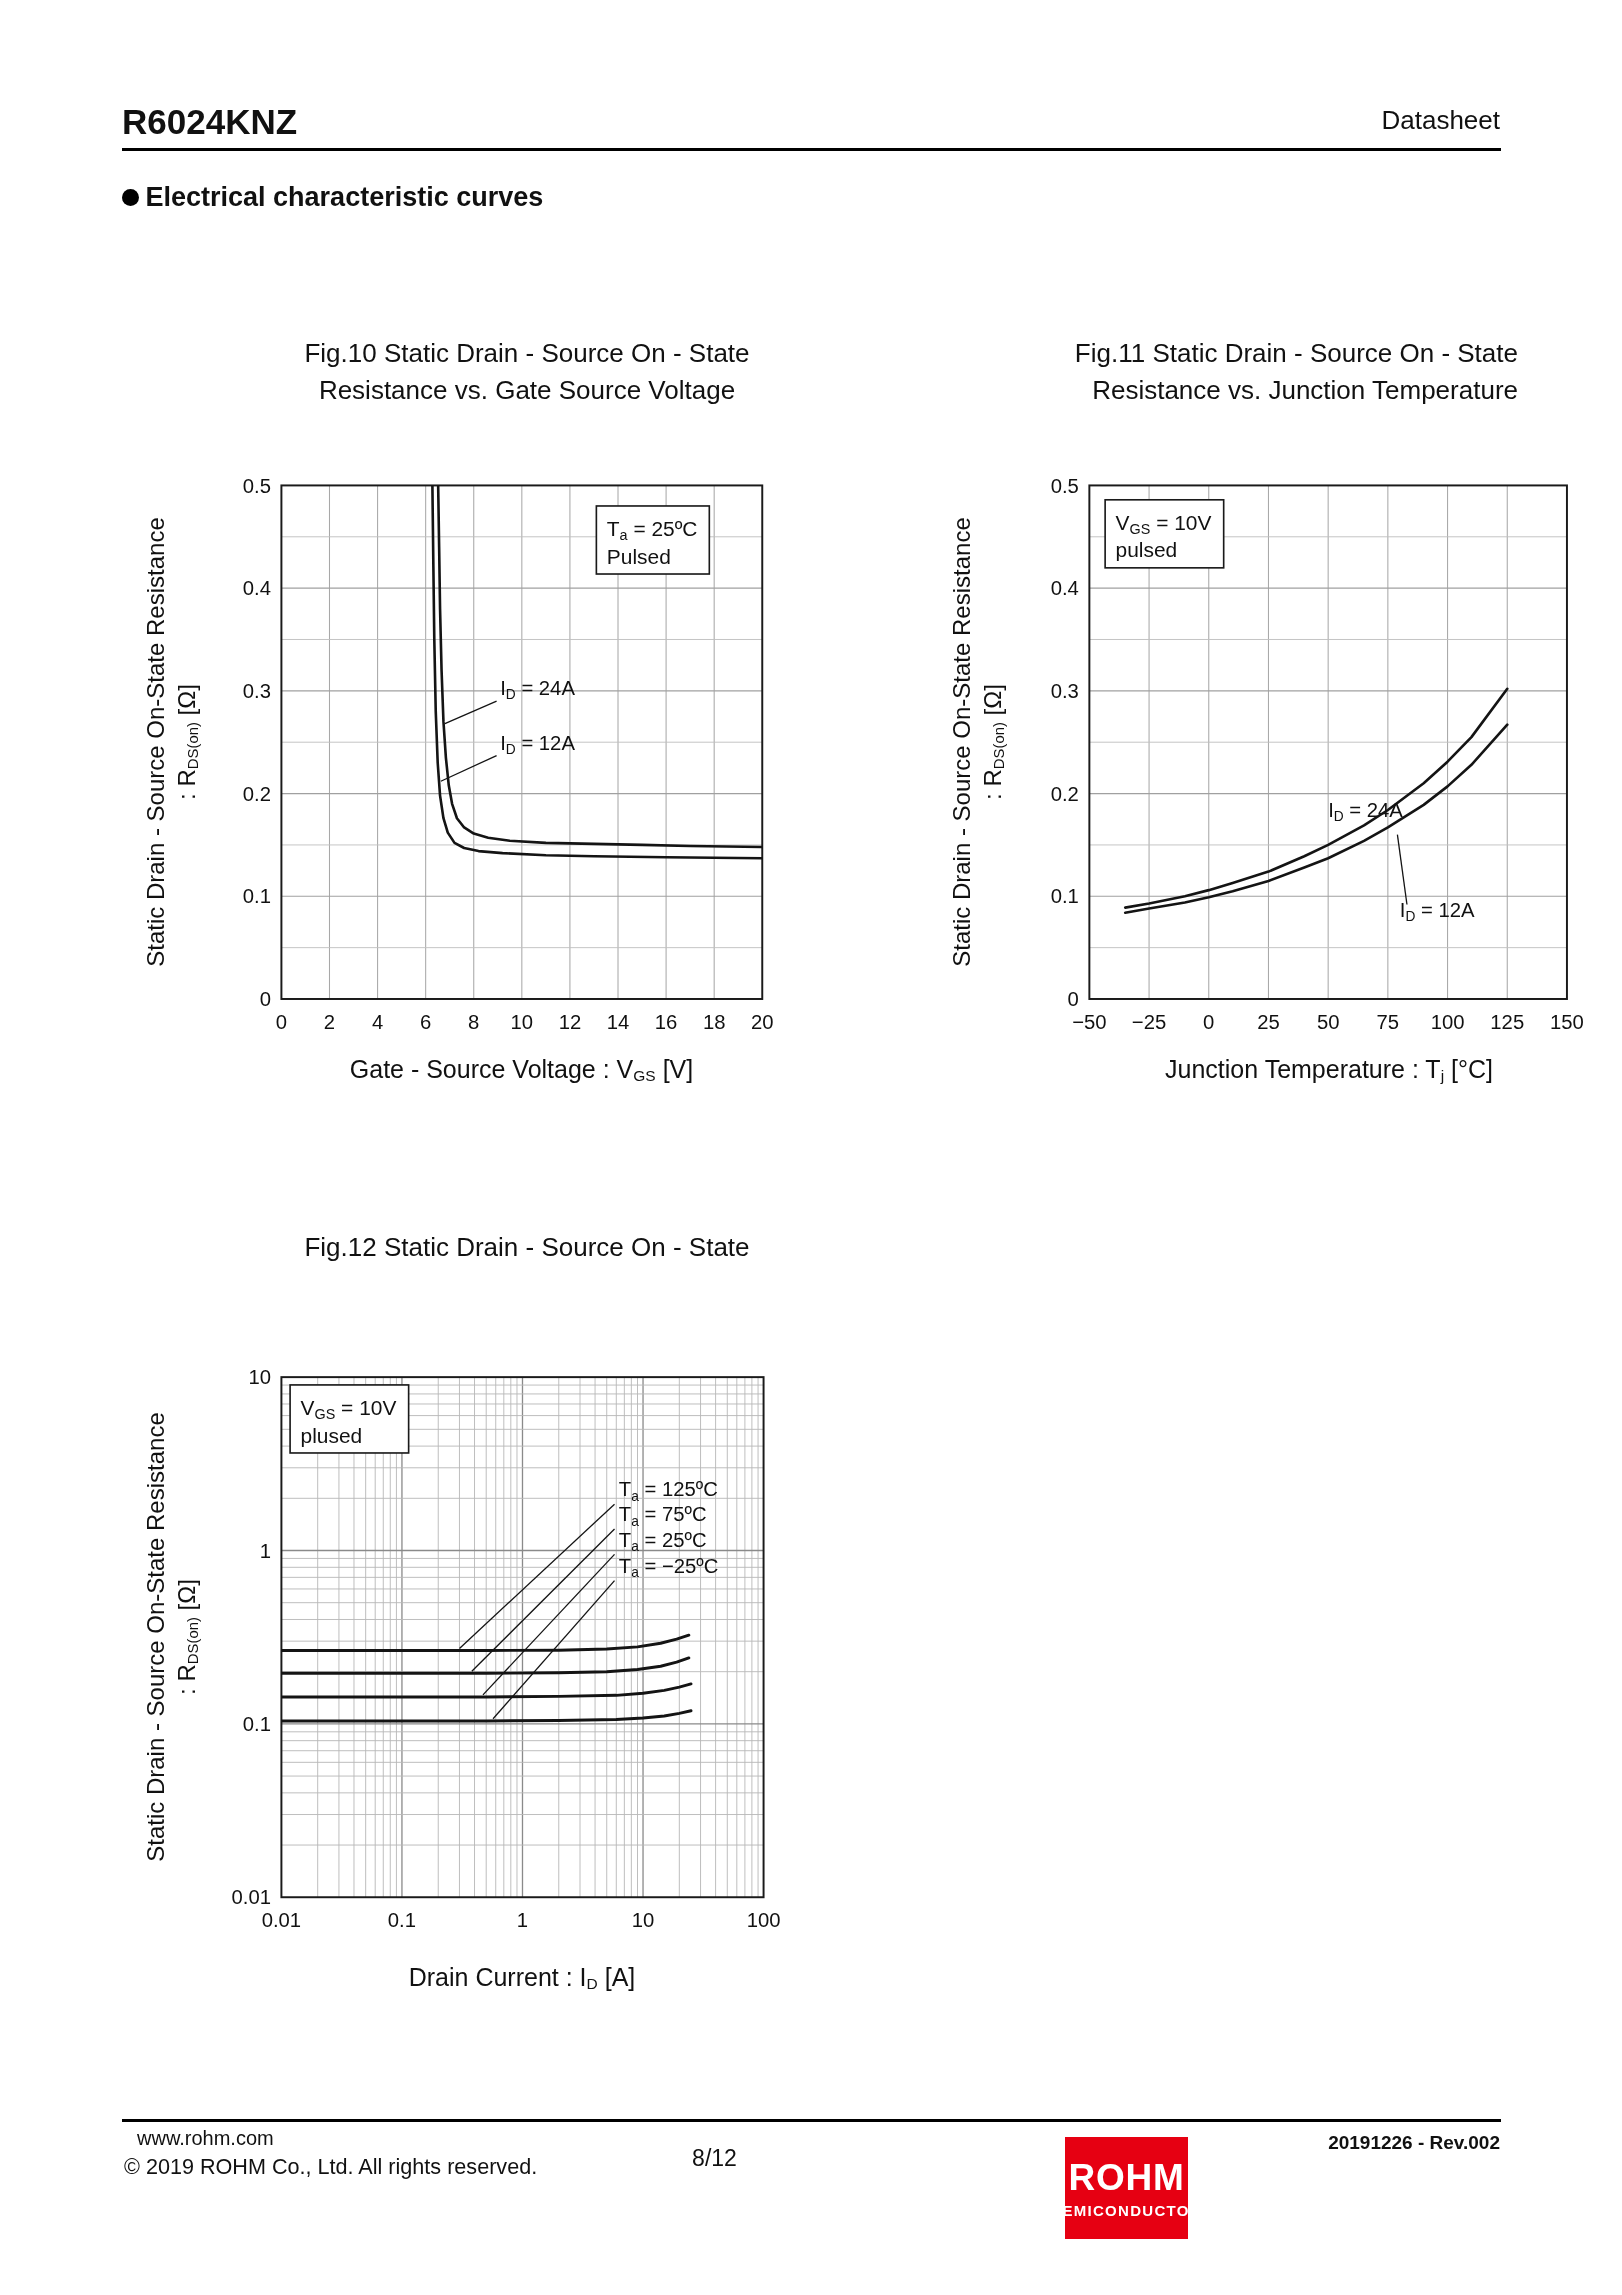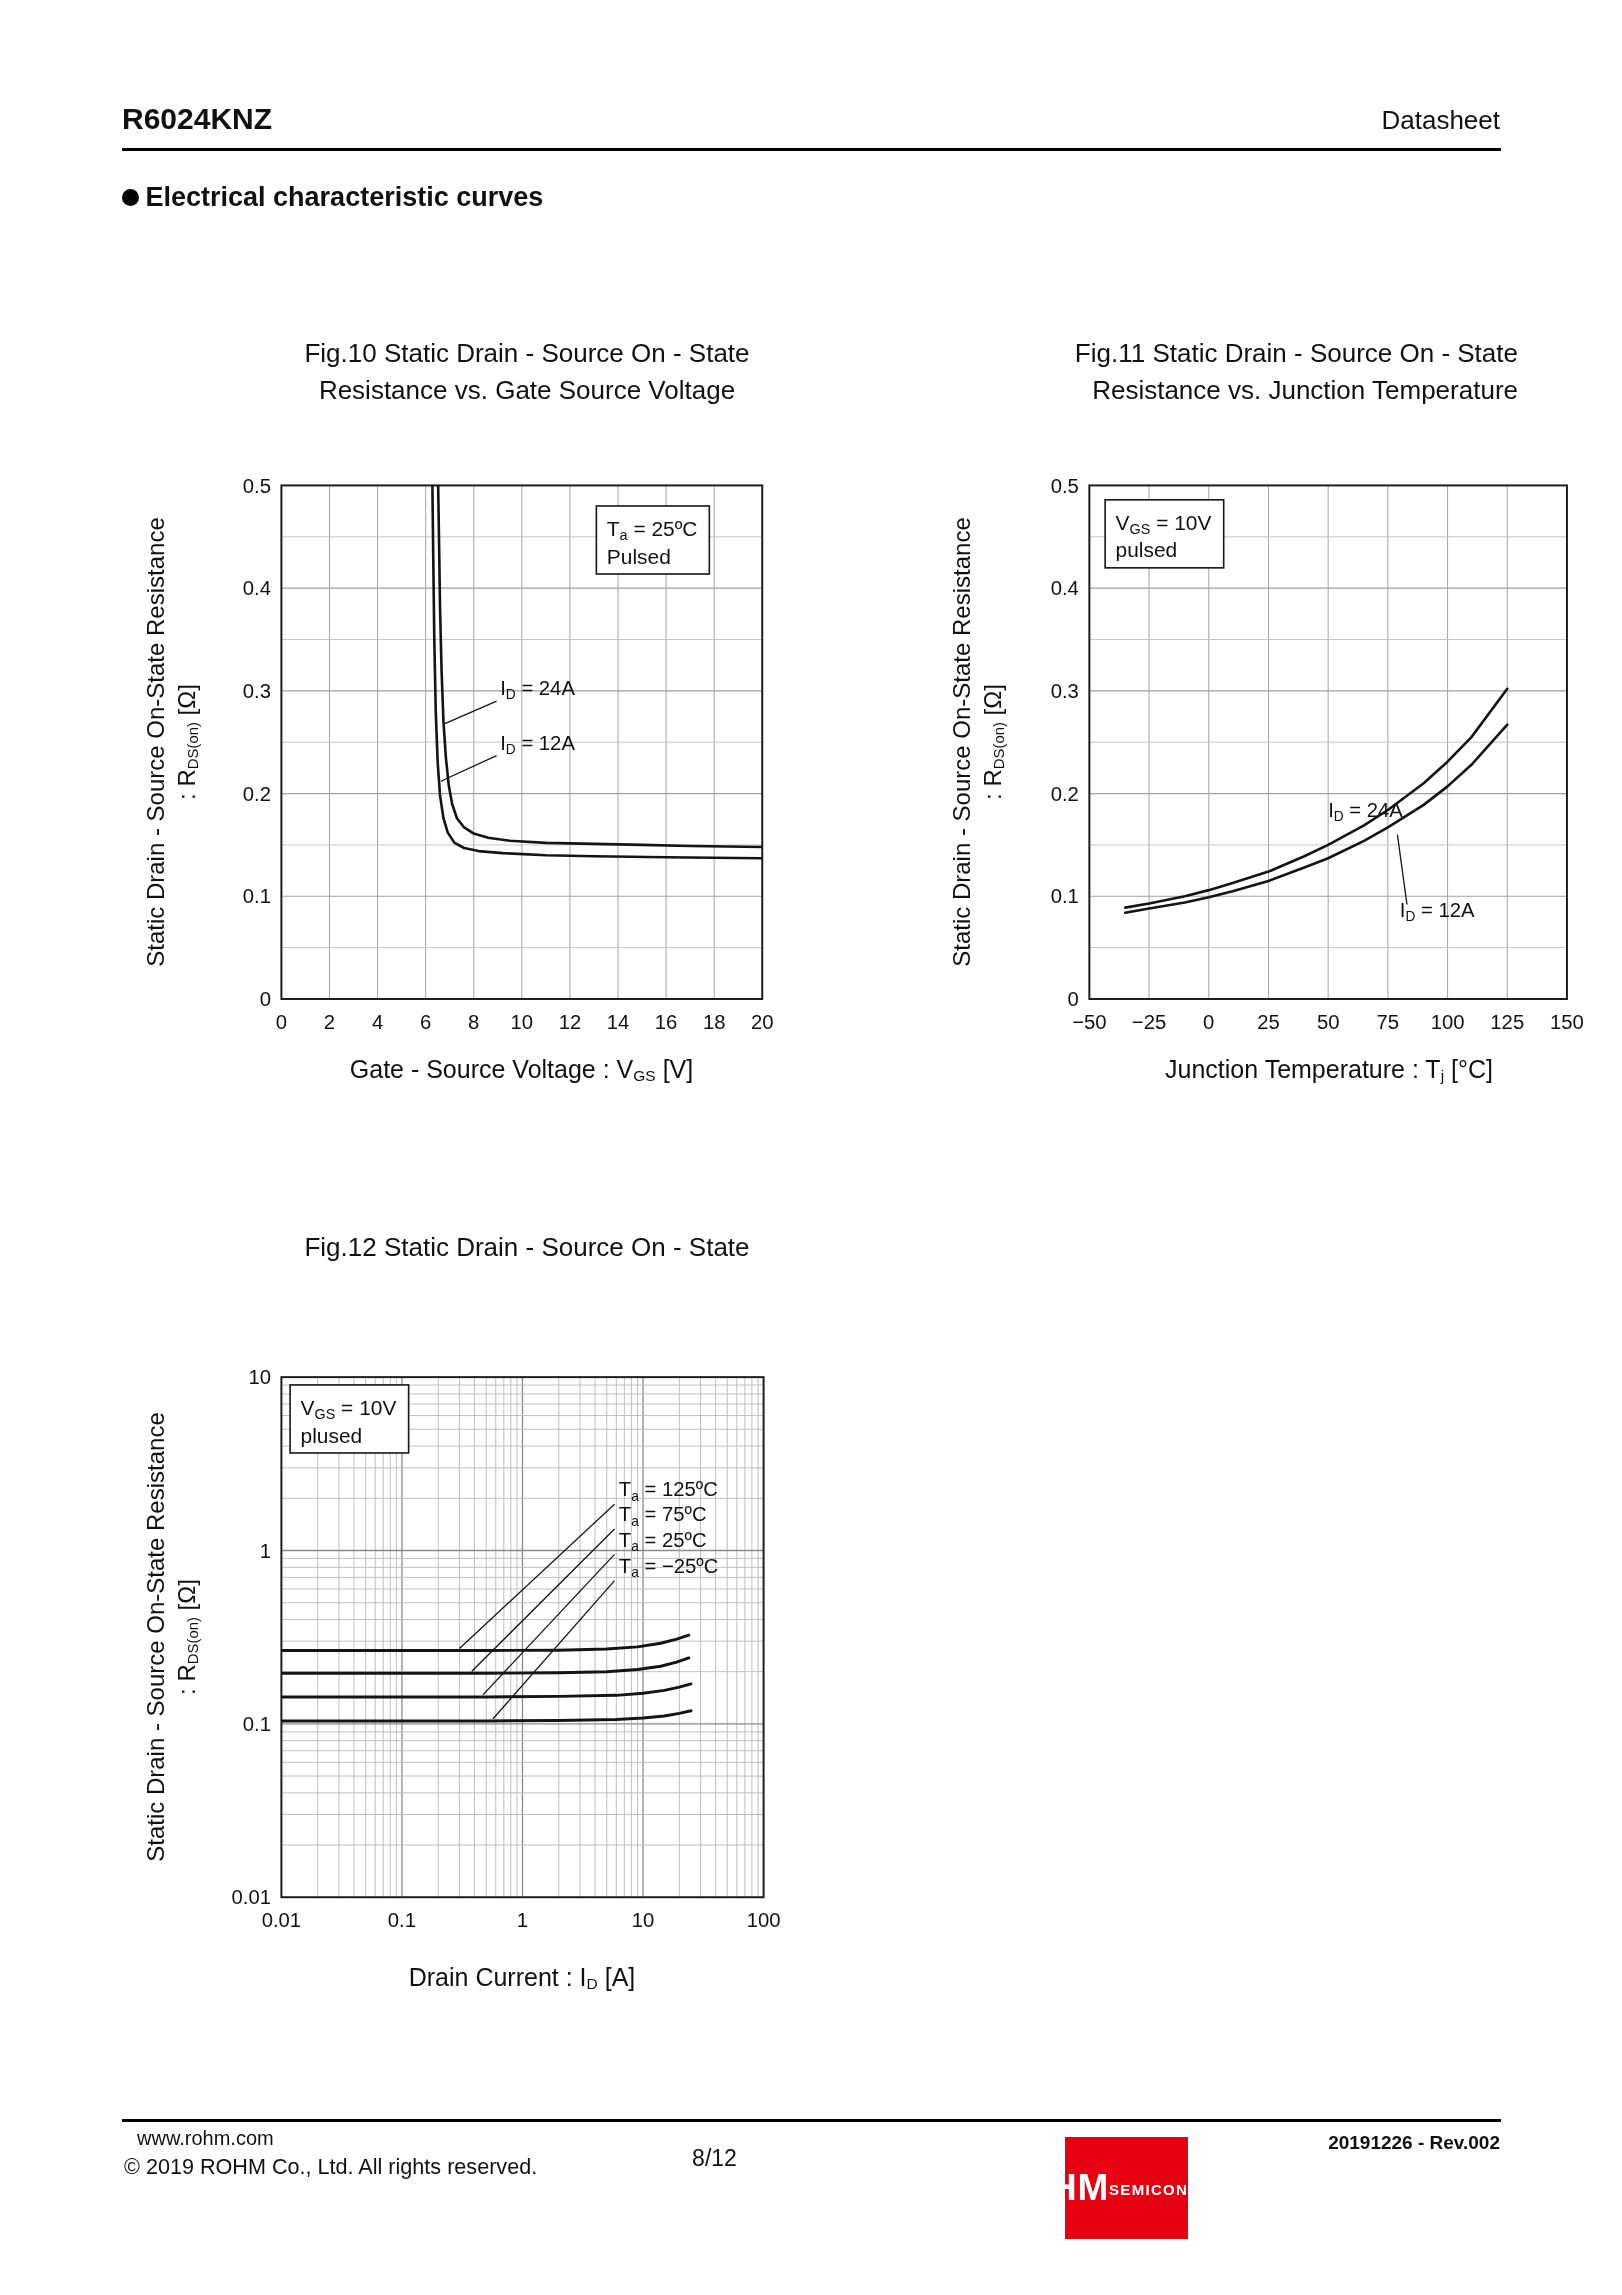--- a/index.html
+++ b/index.html
@@ -5,21 +5,21 @@
   html,body{margin:0;padding:0;}
   body{
     width:1622px;height:2295px;position:relative;background:#ffffff;
     font-family:"Liberation Sans","DejaVu Sans",sans-serif;color:#111;
     overflow:hidden;
   }
   .abs{position:absolute;}
   sub{font-size:62%;vertical-align:baseline;position:relative;top:0.22em;}
 
   
-  #hdr-product{left:122px;top:102px;font-size:30px;font-weight:700;}
+  #hdr-product{left:122px;top:102px;font-size:35px;font-weight:700;}
   #hdr-doctype{right:122px;top:105px;font-size:26px;font-weight:400;}
   .rule{left:122px;width:1379px;height:2.6px;background:#000;}
   #rule-top{top:148px;}
   #rule-bottom{top:2119px;}
 
   
   #section-heading{left:122px;top:182px;font-size:27px;font-weight:700;display:flex;align-items:center;}
   #section-bullet{width:17px;height:17px;border-radius:50%;background:#000;display:inline-block;margin-right:6.5px;}
 
   
@@ -48,21 +48,21 @@
   #charts{position:absolute;left:0;top:0;}
   #charts text{font-family:"Liberation Sans","DejaVu Sans",sans-serif;fill:#111;}
 
   
   #ft-site{left:124px;top:2127px;font-size:20px;margin-left:13px;}
   #ft-copy{left:124px;top:2154px;font-size:21.6px;}
   #ft-page{left:0;top:2145px;width:1429px;text-align:center;font-size:23px;}
   #ft-rev{right:122px;top:2132px;font-size:19px;font-weight:700;}
   #ft-logo{
     left:1065px;top:2137px;width:123px;height:102px;
-    display:flex;flex-direction:row;align-items:center;justify-content:center;
+    display:flex;flex-direction:column;align-items:center;justify-content:center;
     color:#fff;
   }
   #ft-logo .big{font-size:37px;font-weight:700;letter-spacing:0.7px;}
   #ft-logo .small{font-size:15px;font-weight:700;letter-spacing:1.3px;margin-top:2.6px;}
 </style>
 </head>
 <body>
 
 <div class="abs" id="hdr-product">R6024KNZ</div>
 <div class="abs" id="hdr-doctype">Datasheet</div>

